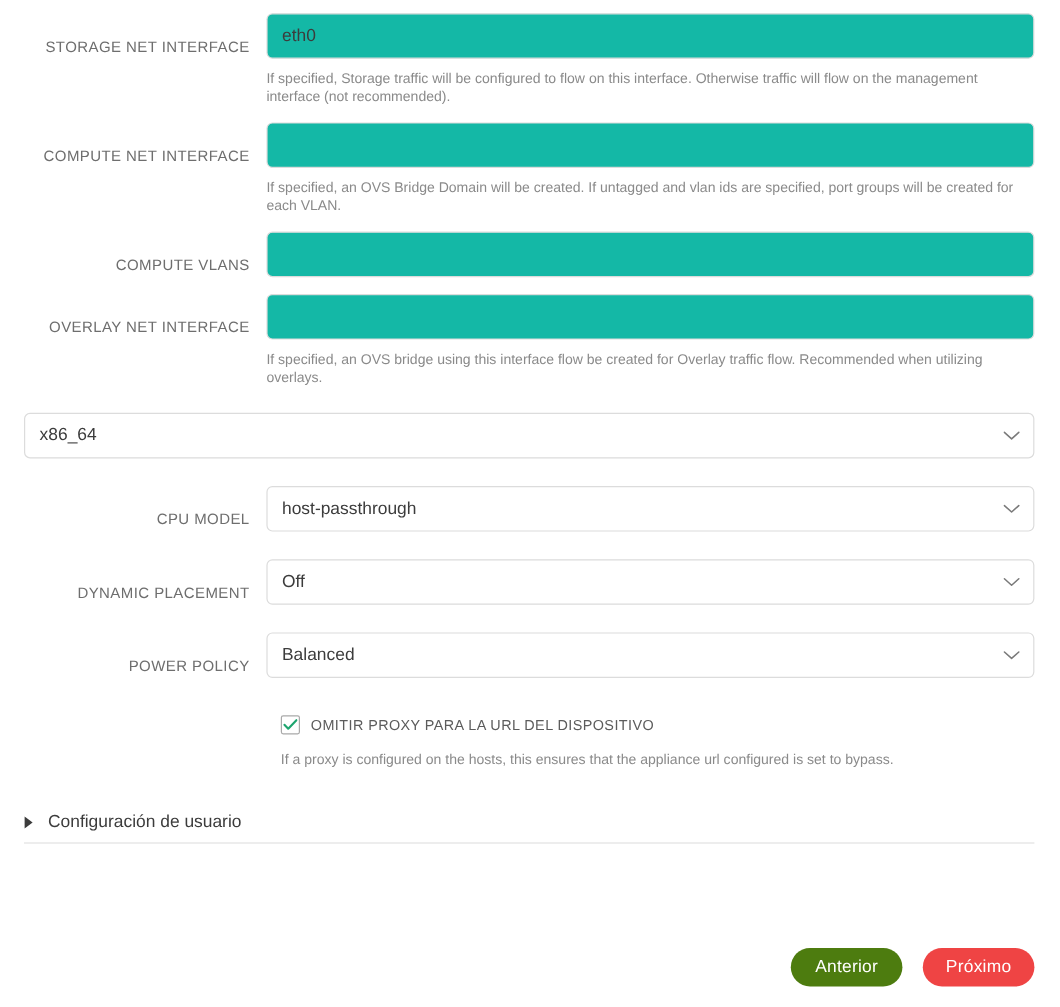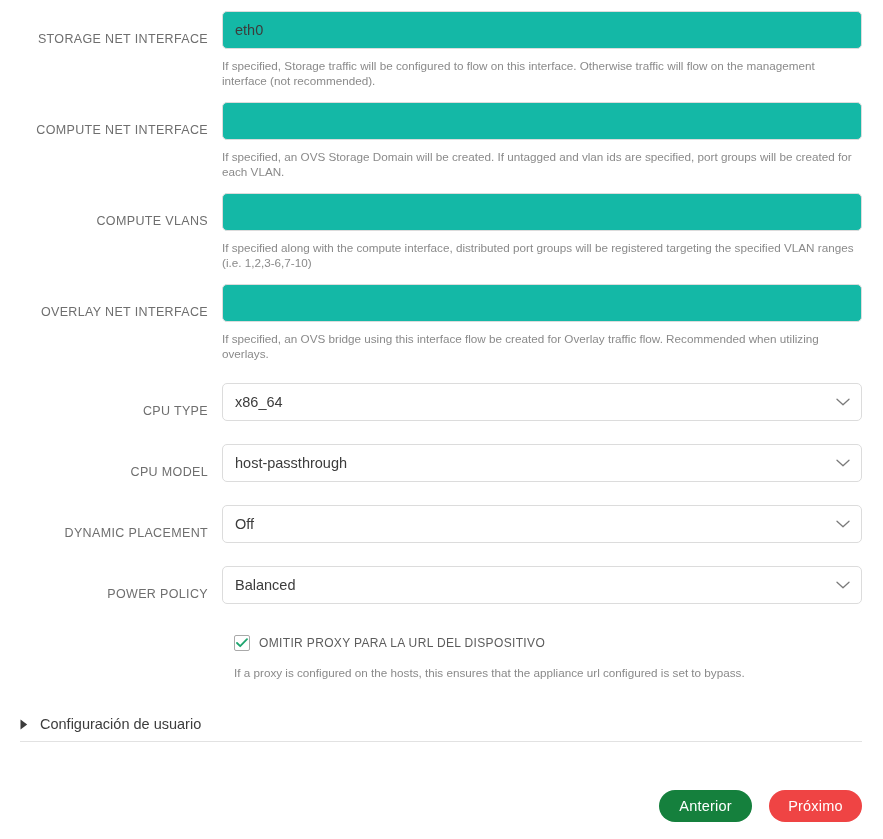--- a/index.html
+++ b/index.html
@@ -191,21 +191,21 @@
     height: 32px;
     min-width: 93px;
     padding: 0 19px;
     font-family: "Liberation Sans", sans-serif;
     font-size: 14.5px;
     color: #ffffff;
     cursor: pointer;
     margin-left: 17px;
     letter-spacing: 0.2px;
   }
-  .btn-prev { background: #15803d; }
+  .btn-prev { background: #4d7c0f; }
   .btn-next { background: #ef4444; }
 </style>
 </head>
 <body>
 
 <div class="form-wrap">
 
   <div class="field-gap-sm"></div>
   <div class="field-row">
     <div class="field-label">STORAGE NET INTERFACE</div>
@@ -213,45 +213,43 @@
       <input class="text-input" type="text" value="eth0" placeholder="" style="">
       <div class="help-text">If specified, Storage traffic will be configured to flow on this interface. Otherwise traffic will flow on the management interface (not recommended).</div>
     </div>
   </div>
 
   <div style="height:14px"></div>
   <div class="field-row">
     <div class="field-label">COMPUTE NET INTERFACE</div>
     <div class="field-control">
       <input class="text-input" type="text" value="" style="">
-      <div class="help-text">If specified, an OVS Storage Domain will be created. If untagged and vlan ids are specified, port groups will be created for each VLAN.</div>
+      <div class="help-text">If specified, an OVS Bridge Domain will be created. If untagged and vlan ids are specified, port groups will be created for each VLAN.</div>
     </div>
   </div>
 
   <div style="height:14px"></div>
   <div class="field-row">
     <div class="field-label">COMPUTE VLANS</div>
     <div class="field-control">
       <input class="text-input" type="text" value="" style="">
-      <div class="help-text">If specified along with the compute interface, distributed port groups will be registered targeting the specified VLAN ranges (i.e. 1,2,3-6,7-10)</div>
     </div>
   </div>
 
   <div style="height:14px"></div>
   <div class="field-row">
     <div class="field-label">OVERLAY NET INTERFACE</div>
     <div class="field-control">
       <input class="text-input" type="text" value="" style="">
       <div class="help-text">If specified, an OVS bridge using this interface flow be created for Overlay traffic flow. Recommended when utilizing overlays.</div>
     </div>
   </div>
 
   <div style="height:22px"></div>
   <div class="field-row">
-    <div class="field-label">CPU TYPE</div>
     <div class="field-control">
       <div class="select-shell">
         <div class="select-box">
           <span>x86_64</span>
         </div>
         <span class="chevron">
           <svg width="14" height="8" viewBox="0 0 14 8">
               <path d="M1 1.3 L7 6.7 L13 1.3" fill="none" stroke="#7a7a7a" stroke-width="1.3" stroke-linecap="round" stroke-linejoin="round"></path>
             </svg>
         </span>

